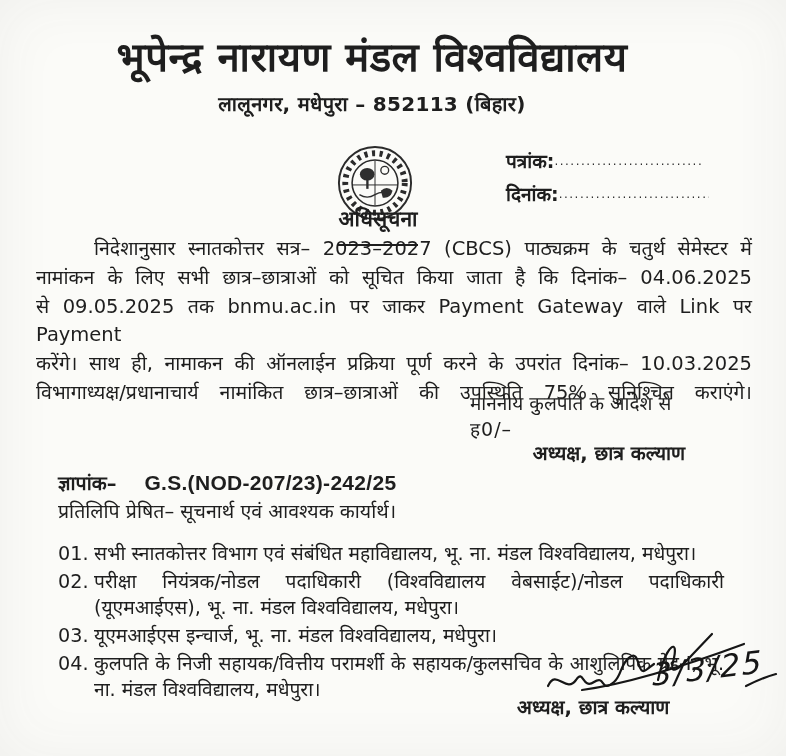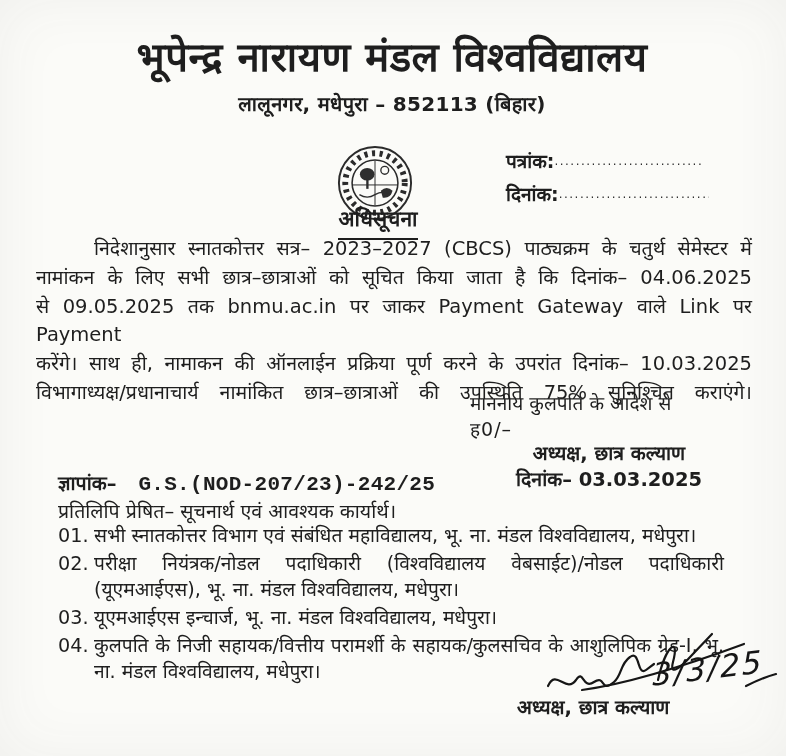--- a/index.html
+++ b/index.html
@@ -6,50 +6,50 @@
   .page{
     position:relative;
     width:786px;height:756px;
     background:#fbfbf8;
     color:#1e1e1e;
     font-family:"DejaVu Sans","Liberation Sans",sans-serif;
     overflow:hidden;
     box-shadow:inset 0 0 60px rgba(60,60,70,0.06);
   }
   
-  .letterhead{position:absolute;top:30px;left:0;width:744px;text-align:center;margin-left:20px;}
+  .letterhead{position:absolute;top:30px;left:0;width:744px;text-align:center;}
   .uni-name{font-size:40px;font-weight:700;letter-spacing:0.5px;line-height:1.35;}
   .uni-addr{margin-top:6px;font-size:20px;font-weight:700;letter-spacing:0.3px;}
   
   .seal{position:absolute;top:144px;left:336px;width:78px;height:78px;}
   
   .ref{position:absolute;top:148px;left:497px;width:220px;}
   .ref-row{height:33px;white-space:nowrap;}
   .ref-label{font-size:19px;font-weight:700;margin-left:9px;}
   .ref-dots{display:inline-block;width:150px;overflow:hidden;font-size:12px;letter-spacing:1.5px;color:#2d2d2d;vertical-align:baseline;}
   
   .notice-head-wrap{position:absolute;top:204px;left:0;width:756px;text-align:center;}
-  .notice-head{display:inline-block;font-size:21px;font-weight:700;border-bottom:2.5px solid #1e1e1e;padding-bottom:6px;}
+  .notice-head{display:inline-block;font-size:21px;font-weight:700;border-bottom:2.5px solid #1e1e1e;padding-bottom:12px;}
   
   .bodytext{position:absolute;top:235px;left:36px;width:716px;font-size:19.5px;line-height:28.8px;font-weight:500;}
   .bline{text-align:justify;text-align-last:justify;}
   .bline.indent{padding-left:58px;}
   
   .signblock{position:absolute;top:391px;left:470px;width:278px;font-size:19px;line-height:24px;}
   .sb-order{text-align:left;}
   .sb-sd{margin-top:2px;letter-spacing:1px;}
   .sb-desig{text-align:center;margin-top:1px;font-weight:700;font-size:19.5px;}
   .sb-date{text-align:center;margin-top:2px;font-weight:700;font-size:19.5px;}
   
   .memo-line{position:absolute;top:469px;left:58px;white-space:nowrap;}
   .memo-label{font-size:19.5px;font-weight:700;}
-  .memo-no{font-family:Liberation Mono, monospace;font-size:21px;font-weight:600;margin-left:22px;letter-spacing:0.3px;}
+  .memo-no{font-family:Liberation Sans, sans-serif;font-size:21px;font-weight:600;margin-left:28px;letter-spacing:0.3px;}
   .copy-line{position:absolute;top:497px;left:58px;font-size:19.5px;font-weight:500;}
   
-  .recipients{position:absolute;top:523px;left:58px;width:666px;font-size:19.2px;line-height:26px;font-weight:500;}
+  .recipients{position:absolute;top:541px;left:58px;width:666px;font-size:19.2px;line-height:26px;font-weight:500;}
   .rcpt{display:flex;margin-bottom:2px;}
   .rcpt-num{flex:0 0 36px;}
   .rcpt-text{flex:1;text-align:justify;}
   
   .sig-svg{position:absolute;top:622px;left:540px;}
   .hand-date{position:absolute;top:650px;left:652px;font-size:31px;font-style:italic;font-weight:500;transform:rotate(-7deg) skewX(-6deg);letter-spacing:2px;color:#161616;}
   .footer-desig{position:absolute;top:693px;left:517px;font-size:19.5px;font-weight:700;}
 </style>
 </head>
 <body>
@@ -94,21 +94,20 @@
     <div class="bline">नामांकन के लिए सभी छात्र–छात्राओं को सूचित किया जाता है कि दिनांक– 04.06.2025</div>
     <div class="bline">से 09.05.2025 तक bnmu.ac.in पर जाकर Payment Gateway वाले Link पर Payment</div>
     <div class="bline">करेंगे। साथ ही, नामाकन की ऑनलाईन प्रक्रिया पूर्ण करने के उपरांत दिनांक– 10.03.2025</div>
     <div class="bline">विभागाध्यक्ष/प्रधानाचार्य नामांकित छात्र–छात्राओं की उपस्थिति 75% सुनिश्चित कराएंगे।</div>
   </div>
 
   <div class="signblock">
     <div class="sb-order">माननीय कुलपति के आदेश से</div>
     <div class="sb-sd">ह0/–</div>
     <div class="sb-desig">अध्यक्ष, छात्र कल्याण</div>
-    <div class="sb-date">दिनांक– 03.03.2025</div>
   </div>
 
   <div class="memo-line">
     <span class="memo-label">ज्ञापांक–</span><span class="memo-no">G.S.(NOD-207/23)-242/25</span>
   </div>
 
   <div class="copy-line">प्रतिलिपि प्रेषित– सूचनार्थ एवं आवश्यक कार्यार्थ।</div>
 
   <div class="recipients">
     <div class="rcpt">

